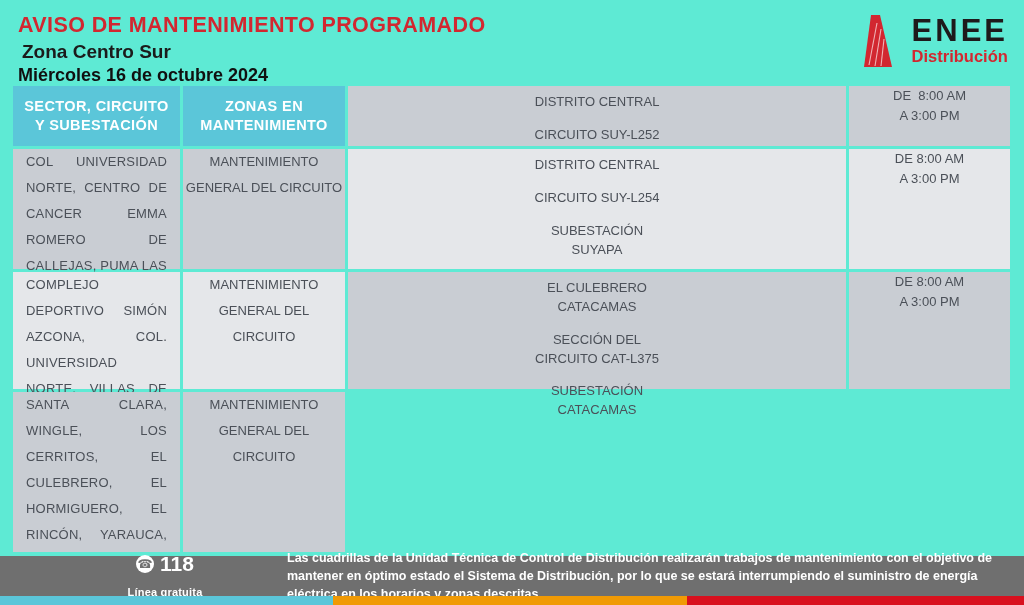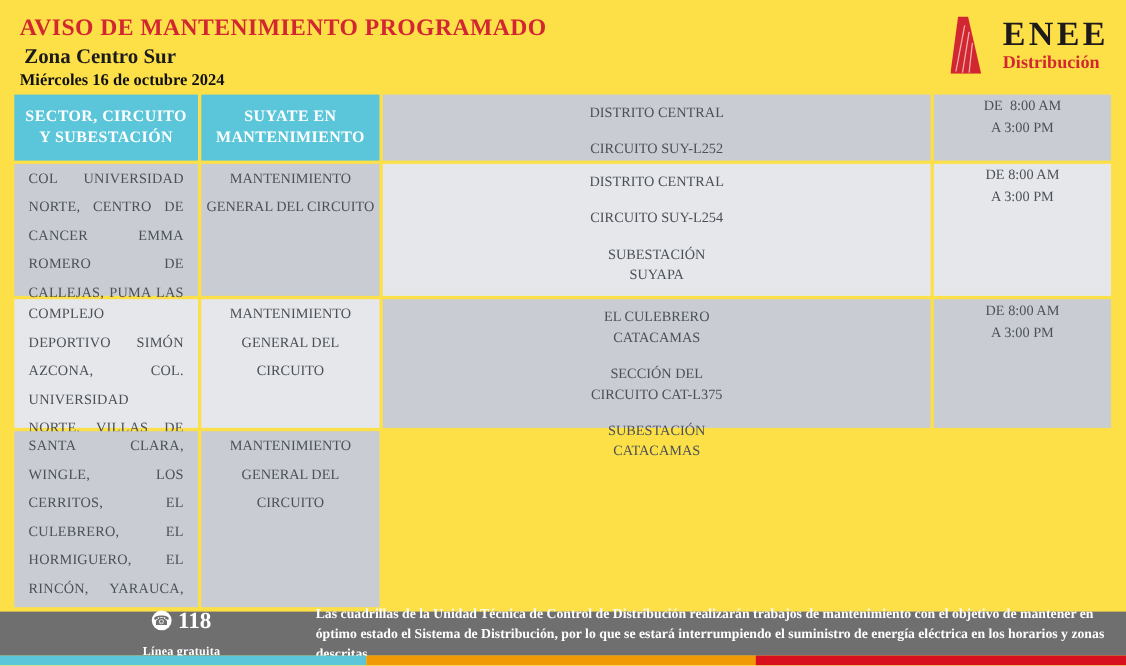--- a/index.html
+++ b/index.html
@@ -10,31 +10,31 @@
     --row-dark: #C9CDD3;
     --row-light: #E5E7EA;
     --footer-gray: #6F6F6F;
     --cell-text: #4B5058;
   }
   * { box-sizing: border-box; }
   html, body { margin: 0; padding: 0; }
   body { font-family: "Liberation Sans", "DejaVu Sans", sans-serif; }
   .page {
     position: relative; width: 1024px; height: 605px;
-    background: #fde047; overflow: hidden; font-family: Liberation Serif, serif;
+    background: #5eead4; overflow: hidden;
   }
 
   
   .titles { position: absolute; left: 18px; top: 13px; }
   .main-title {
     margin: 0; font-size: 21.5px; font-weight: 800;
     color: var(--brand-red); letter-spacing: 0.4px;
   }
   .zone-title { margin: 3px 4px 0; font-size: 19px; font-weight: 800; color: #1b1b1b; }
-  .notice-date { margin-top: 2px; font-size: 15px; font-weight: 600; color: #101010; }
+  .notice-date { margin-top: 2px; font-size: 18px; font-weight: 600; color: #101010; }
 
   .logo { position: absolute; right: 16px; top: 15px; display: flex; align-items: flex-start; gap: 20px; }
   .logo-text { display: flex; flex-direction: column; }
   .logo-name { font-size: 31px; font-weight: 800; color: #1e1a1b; letter-spacing: 3px; line-height: 31px; }
   .logo-sub { font-size: 16.5px; font-weight: 800; color: var(--brand-red); margin-top: 1px; }
 
   
   .table {
     position: absolute; left: 13px; top: 86px; width: 796px;
     display: grid;
@@ -109,21 +109,21 @@
     </span>
     <div class="logo-text">
       <div class="logo-name">ENEE</div>
       <div class="logo-sub">Distribución</div>
     </div>
   </div>
 
   <div class="table">
 
     <div class="th">SECTOR, CIRCUITO Y SUBESTACIÓN</div>
-    <div class="th">SUYATE EN MANTENIMIENTO</div>
+    <div class="th">ZONAS EN MANTENIMIENTO</div>
 
     <div class="td bg-dark">
       <div class="sector-line">DISTRITO CENTRAL</div>
       <div class="sector-line">CIRCUITO SUY-L252</div>
       <div class="sector-line">SUBESTACIÓN
 SUYAPA</div>
     </div>
     <div class="td bg-dark">
       <div class="horario">DE &nbsp;8:00 AM
 A 3:00 PM</div>

